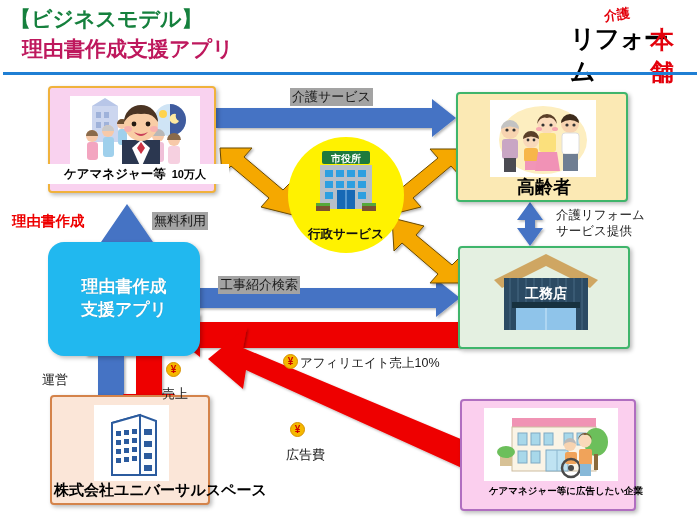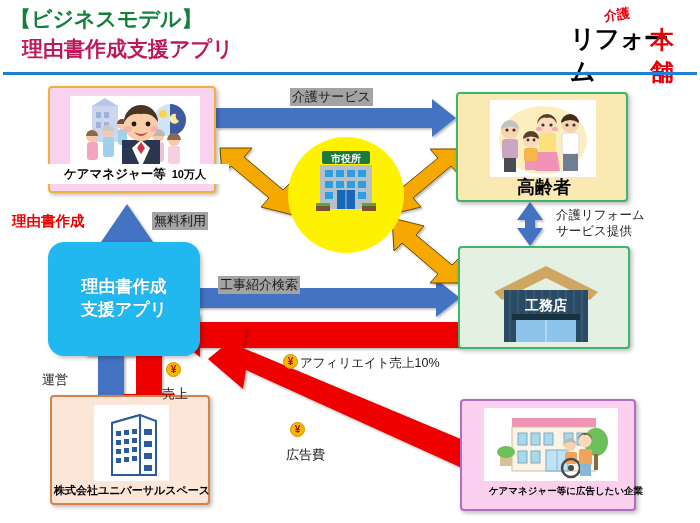--- a/index.html
+++ b/index.html
@@ -80,31 +80,31 @@
   #node-elderly .caption {
     left: 36px; top: 84px; width: 100px; height: 19px;
     font-size: 18px; line-height: 19px; background: transparent;
   }
 
   
   #node-koumuten {
     left: 458px; top: 246px; width: 172px; height: 103px;
     background: #e4f0e1; border: 2px solid #3fb56b;
   }
-  #node-koumuten .pic { left: 30px; top: 12px; width: 112px; height: 82px; background: transparent; text-decoration: underline; }
+  #node-koumuten .pic { left: 30px; top: 0; width: 112px; height: 82px; background: transparent; text-decoration: underline; }
 
   
   #node-universal {
     left: 50px; top: 395px; width: 160px; height: 110px;
     background: #fbe6d8; border: 2px solid #d4834a;
   }
   #node-universal .pic { left: 42px; top: 8px; width: 75px; height: 76px; }
   #node-universal .caption {
     left: 2px; top: 85px; width: 154px; height: 16px;
-    font-size: 11px; line-height: 16px; background: transparent;
+    font-size: 15px; line-height: 16px; background: transparent;
   }
 
   
   #node-advertiser {
     left: 460px; top: 399px; width: 176px; height: 112px;
     background: #fbcfee; border: 2px solid #b06ec0;
   }
   #node-advertiser .pic { left: 22px; top: 7px; width: 134px; height: 73px; }
   #node-advertiser .caption {
     left: 0px; top: 82px; width: 176px; height: 16px;
@@ -362,20 +362,21 @@
         <rect x="11" y="43" width="8" height="7" fill="#2d9fe0"></rect>
         <rect x="44" y="43" width="8" height="7" fill="#2d9fe0"></rect>
         <rect x="23" y="41" width="18" height="19" fill="#1769b5"></rect>
         <line x1="32" y1="41" x2="32" y2="60" stroke="#7fb6e5" stroke-width="1.2"></line>
         <rect x="2" y="56" width="14" height="6" fill="#7a5230"></rect>
         <rect x="2" y="54" width="14" height="3" fill="#55a83a"></rect>
         <rect x="48" y="56" width="14" height="6" fill="#7a5230"></rect>
         <rect x="48" y="54" width="14" height="3" fill="#55a83a"></rect>
       </svg>
     </div>
+    <div class="gov-label">行政サービス</div>
   </div>
 
   <div id="node-app">
     <div class="app-label">
       <div>理由書作成</div>
       <div>支援アプリ</div>
     </div>
   </div>
 
   <div class="node" id="node-koumuten">

